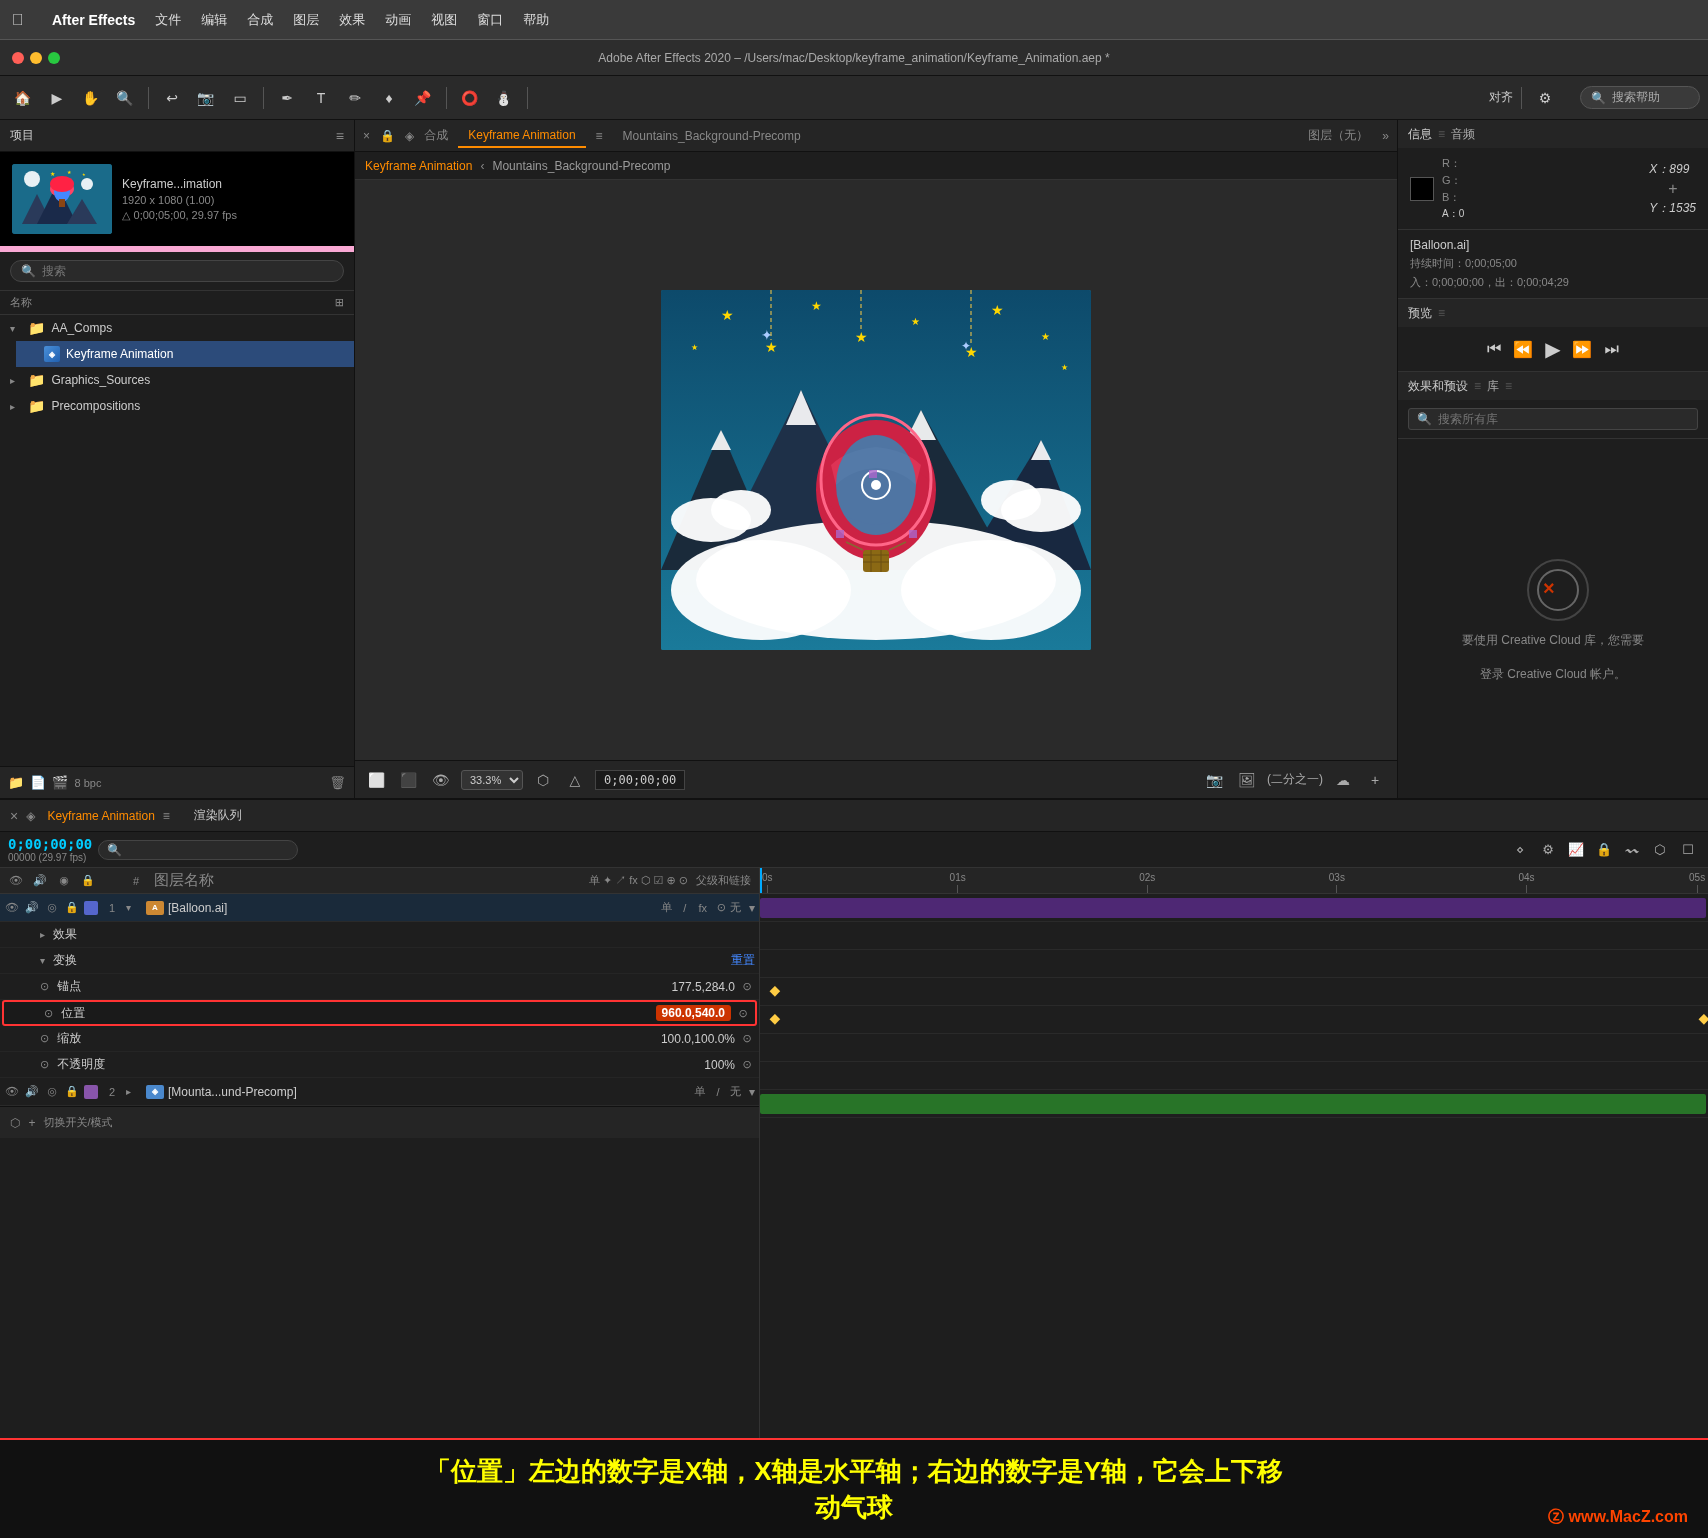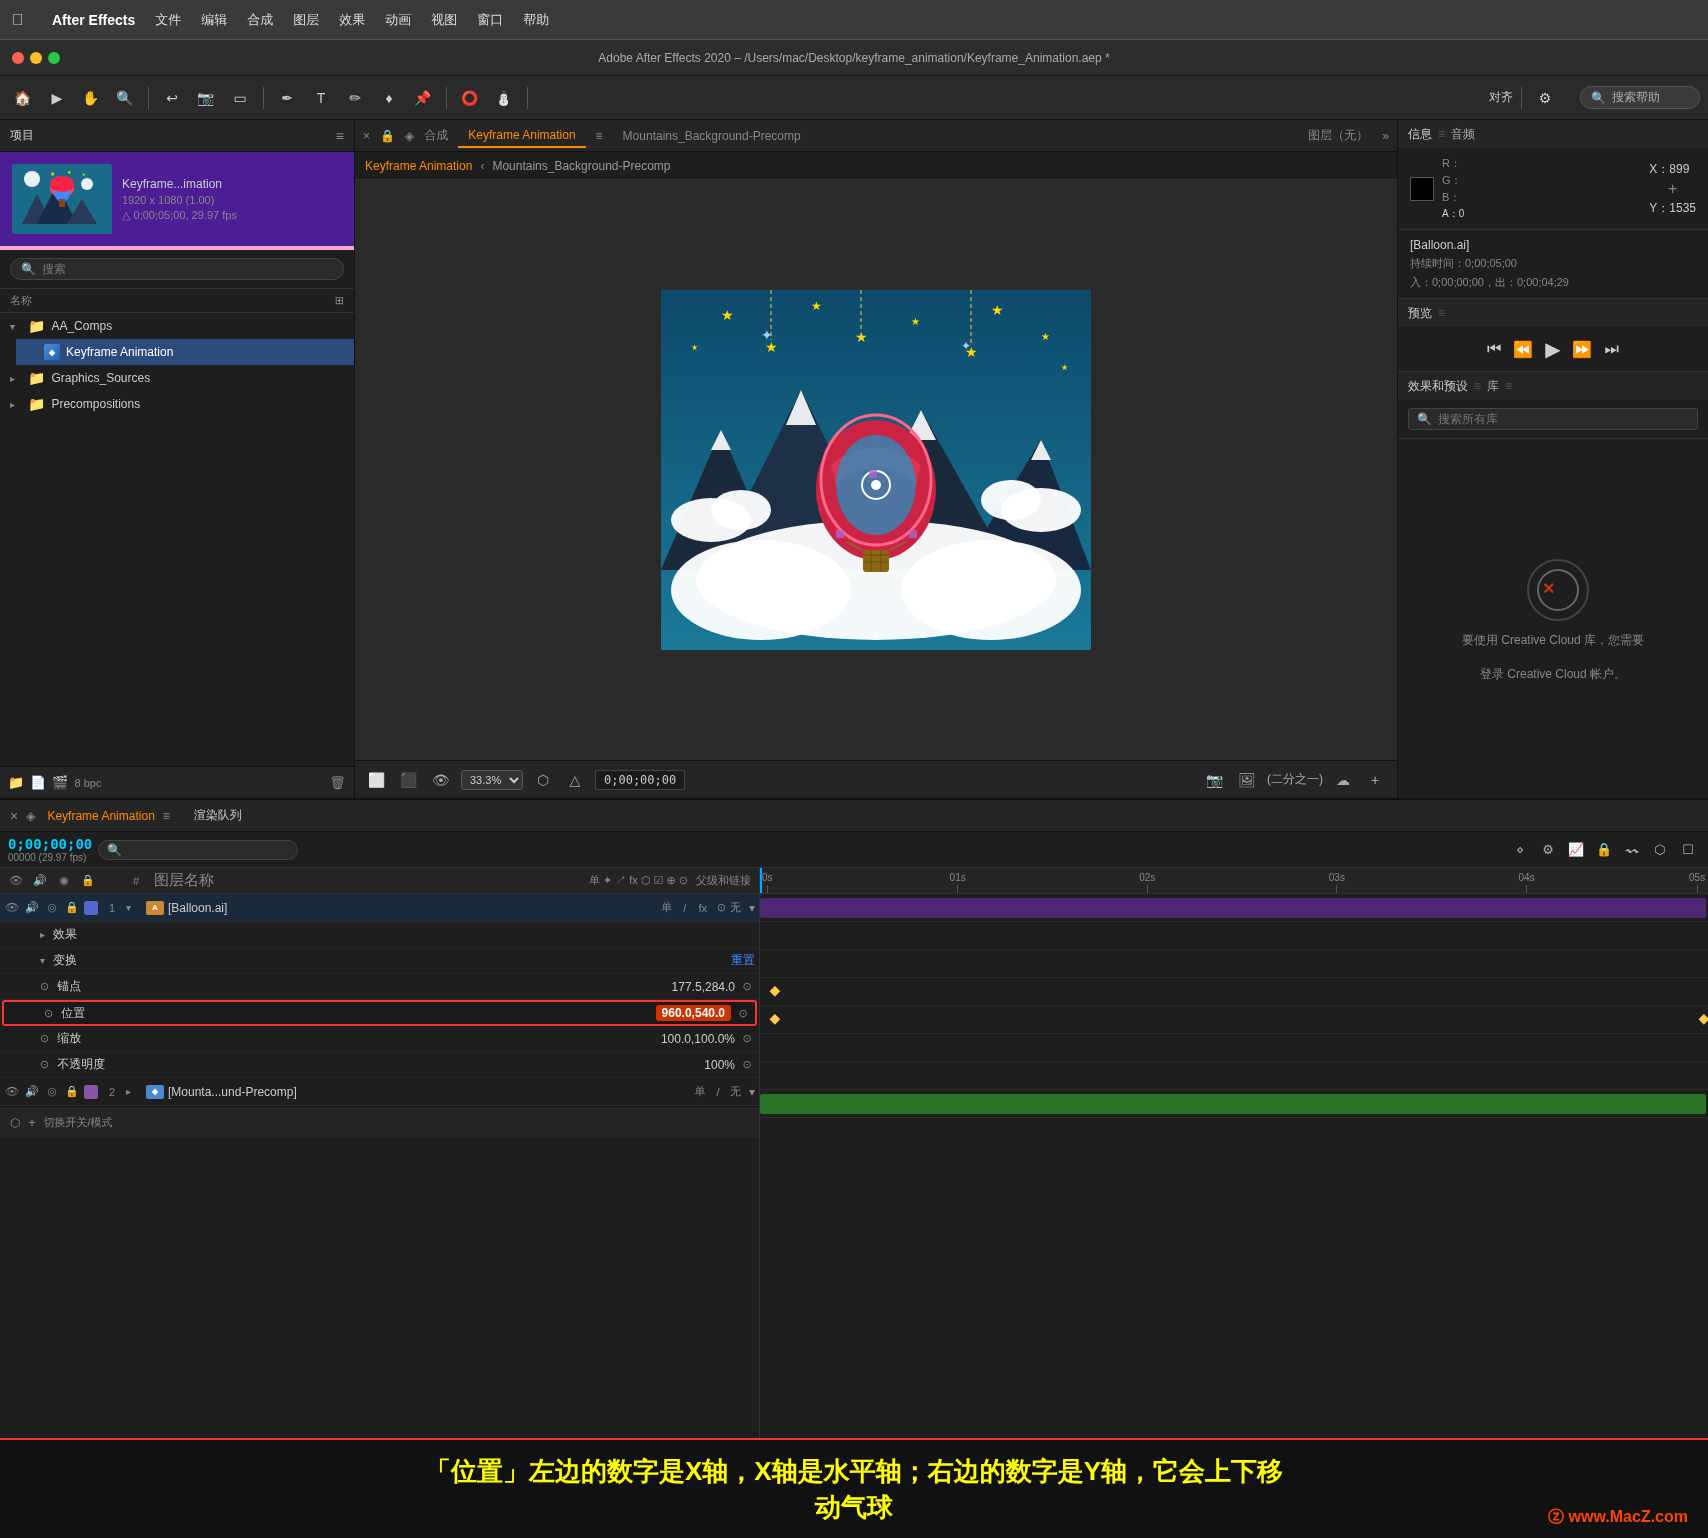--- a/index.html
+++ b/index.html
@@ -158,22 +158,22 @@
       margin-left: auto;
       color: #888;
       cursor: pointer;
       font-size: 14px;
     }
 
     .project-preview {
       display: flex;
       padding: 12px;
       gap: 10px;
-      background: #4c1d95;
-      border-bottom: 4px solid #f9a8d4;
+      background: #000000;
+      border-bottom: 6px solid #f9a8d4;
     }
     .preview-thumb {
       width: 100px;
       height: 70px;
       background: linear-gradient(135deg, #1a6b8a 0%, #0d4f6b 50%, #2a8fa8 100%);
       border-radius: 3px;
       overflow: hidden;
       position: relative;
       flex-shrink: 0;
     }
@@ -451,20 +451,21 @@
       align-items: center;
       gap: 6px;
     }
     .info-label { color: #888; font-size: 11px; width: 20px; }
     .info-value { color: #ccc; font-size: 10px; }
     .info-xy {
       margin-left: auto;
       display: flex;
       flex-direction: column;
       gap: 2px;
+      font-style: italic;
     }
 
     .balloon-info {
       padding: 8px 12px;
       display: flex;
       flex-direction: column;
       gap: 4px;
       border-bottom: 1px solid #333;
     }
     .balloon-name { color: #ccc; font-size: 12px; }

